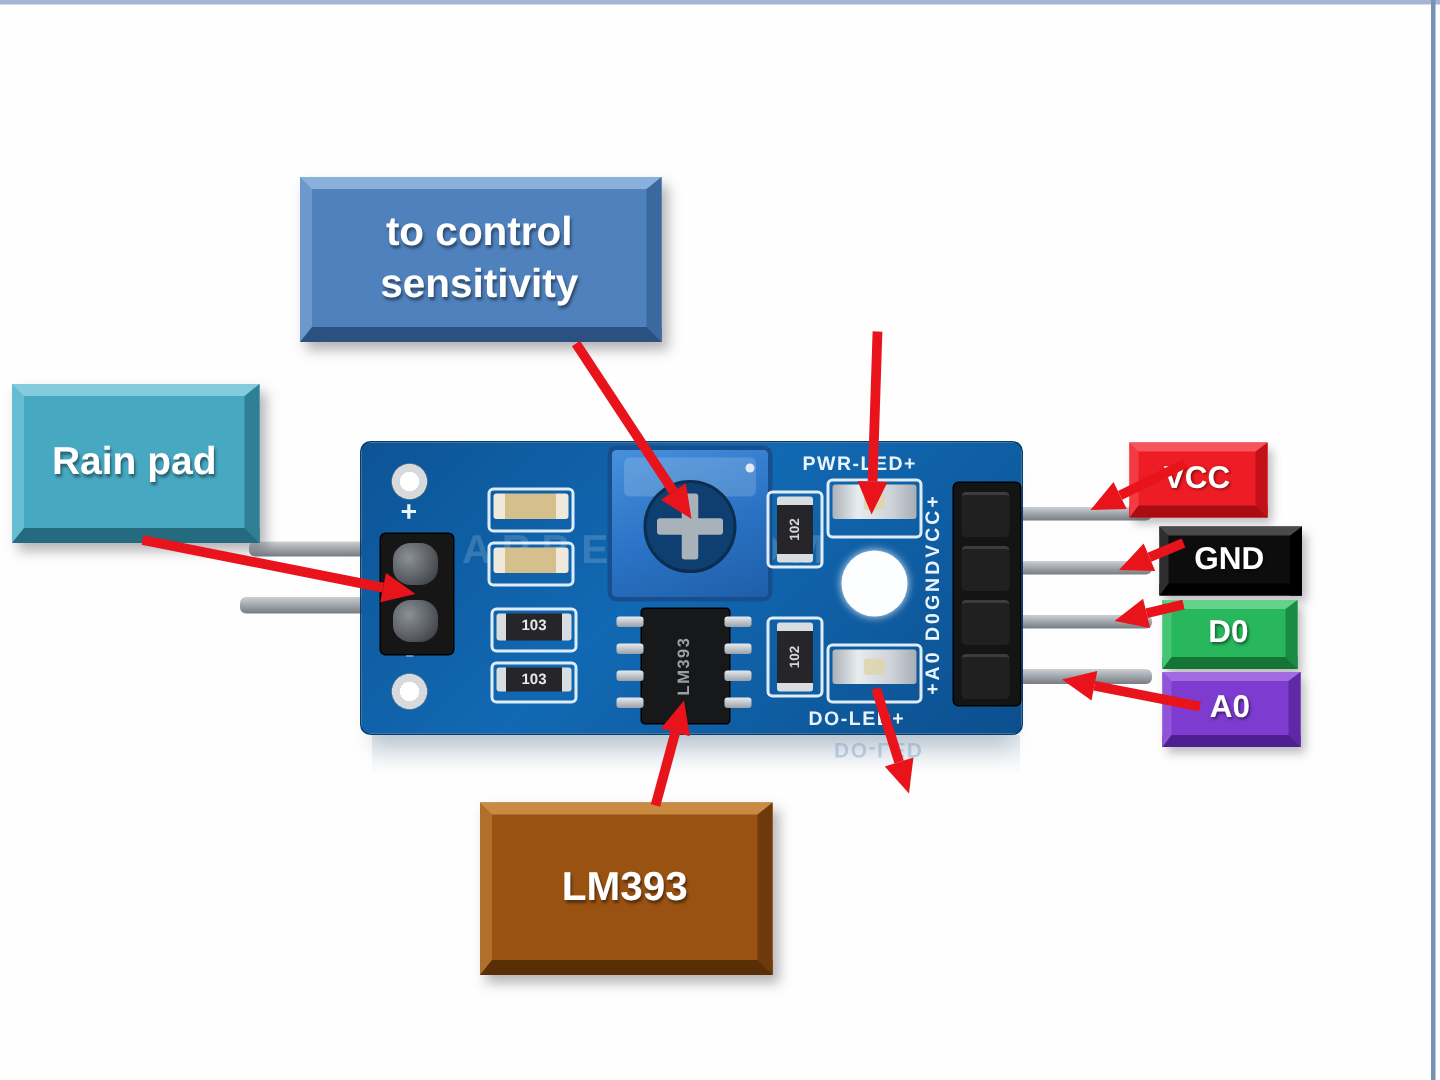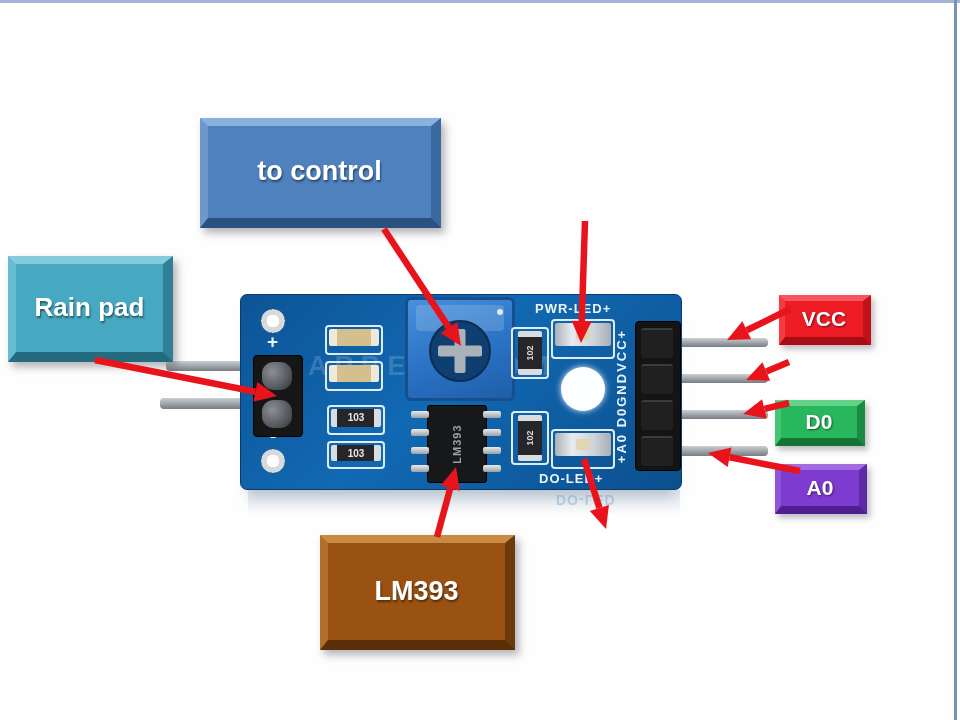--- a/index.html
+++ b/index.html
@@ -176,35 +176,39 @@
       <div class="cell" style="top:78px;"></div>
       <div class="cell" style="top:114px;"></div>
     </div>
   </div>
 
   <div class="reflect-band"></div>
   <div class="reflect-text">DO-LED</div>
 
   <div class="callout c-blue" style="left:200px;top:118px;width:241px;height:110px;">
     <div>to control</div>
+    <div>sensitivity</div>
   </div>
   <div class="callout c-teal" style="left:8px;top:256px;width:165px;height:106px;">
     <div>Rain pad</div>
   </div>
   <div class="callout c-brown" style="left:320px;top:535px;width:195px;height:115px;">
     <div>LM393</div>
   </div>
 
-  <div class="pinbox p-vcc" style="left:779px;top:295px;width:92px;height:50px;">
+  <div class="pinbox p-vcc" style="left:753px;top:295px;width:92px;height:50px;">
     <span>VCC</span>
+  </div>
+  <div class="pinbox p-gnd" style="left:773px;top:351px;width:95px;height:46px;">
+    <span>GND</span>
   </div>
   <div class="pinbox p-d0" style="left:775px;top:400px;width:90px;height:46px;">
     <span>D0</span>
   </div>
-  <div class="pinbox p-a0" style="left:775px;top:448px;width:92px;height:50px;margin-top:16px;">
+  <div class="pinbox p-a0" style="left:775px;top:448px;width:92px;height:50px;">
     <span>A0</span>
   </div>
 
   <svg class="arrows" id="arrows" width="960" height="720" viewBox="0 0 960 720">
       <g>
         <line x1="384" y1="229" x2="448.9055522984543" y2="327.6227223236254" stroke="#e8131b" stroke-width="6.5"></line>
         <polygon points="461,346 440.5522442637386,333.1201985516007 457.25886033317005,322.1252460956501" fill="#e8131b"></polygon>
       </g>
       <g>
         <line x1="585" y1="221" x2="581.7209240900568" y2="321.01181525326894" stroke="#e8131b" stroke-width="6.5"></line>

